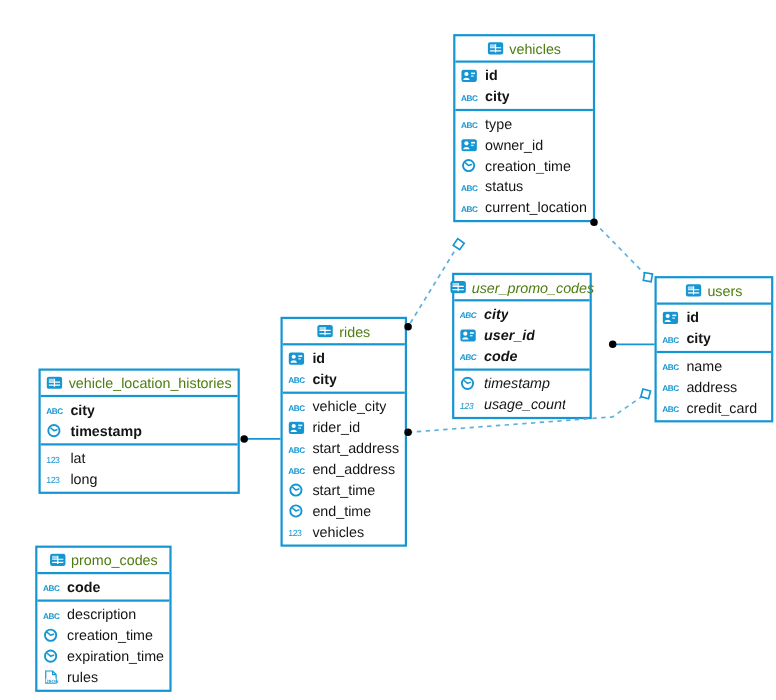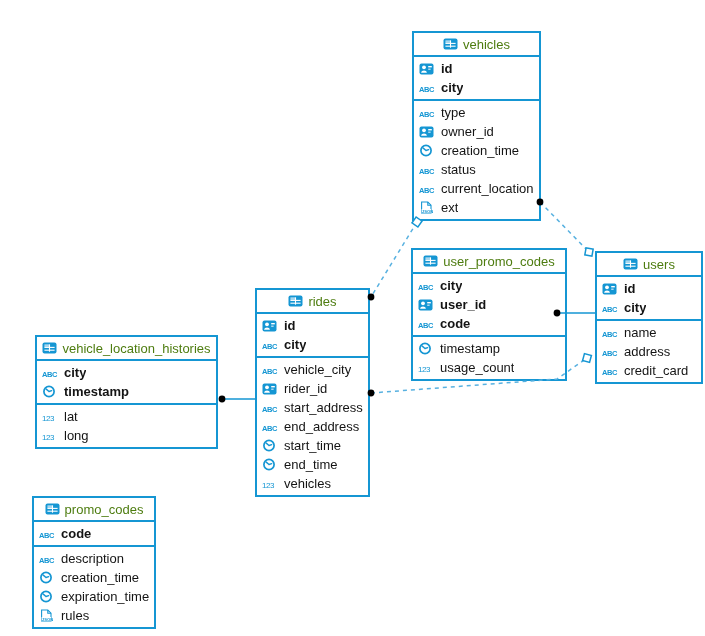--- a/index.html
+++ b/index.html
@@ -107,34 +107,23 @@
             <span class="fname">status</span>
           </div>
           <div class="frow">
             <span class="ficon">
               <svg width="17" height="12" viewBox="0 0 17 12">
     <text x="0" y="9.5" font-size="7.5" font-weight="bold" letter-spacing="-0.4" font-family="Liberation Sans, sans-serif" fill="#1596d3">ABC</text>
               </svg>
             </span>
             <span class="fname">current_location</span>
           </div>
-          <div class="frow">
-            <span class="ficon">
-              <svg width="14" height="13" viewBox="0 0 14 13">
-    <path d="M2.6 1 h6.2 l3.2 3.2 V12 H2.6 Z" fill="none" stroke="#1596d3" stroke-width="1.1"></path>
-    <path d="M8.8 1 v3.2 h3.2" fill="none" stroke="#1596d3" stroke-width="1.1"></path>
-    <rect x="2.6" y="8" width="9.4" height="4" fill="#fff"></rect>
-    <text x="2.8" y="11.6" font-size="4.2" font-weight="bold" font-family="Liberation Sans, sans-serif" fill="#1596d3">JSON</text>
-              </svg>
-            </span>
-            <span class="fname">ext</span>
-          </div>
-        </div>
-      </div>
-      <div class="erd-table" style="left: 411px; top: 248px; width: 156px;">
+        </div>
+      </div>
+      <div class="erd-table" style="left: 411px; top: 248px; width: 127px; font-style: italic;">
         <div class="tbl-header">
           <span class="ficon" style="flex: 0 0 15px;">
             <svg width="15" height="12" viewBox="0 0 15 12">
     <rect x="0.5" y="0.5" width="14" height="11" rx="2" fill="#1596d3"></rect>
     <rect x="2.4" y="2.3" width="4.6" height="2.6" fill="#a6d6ef"></rect>
     <line x1="2.4" y1="5.4" x2="12.6" y2="5.4" stroke="#fff" stroke-width="1.1"></line>
     <line x1="2.4" y1="8.2" x2="12.6" y2="8.2" stroke="#fff" stroke-width="1.1"></line>
     <line x1="7.5" y1="2.3" x2="7.5" y2="9.7" stroke="#fff" stroke-width="1.1"></line>
             </svg>
           </span>

